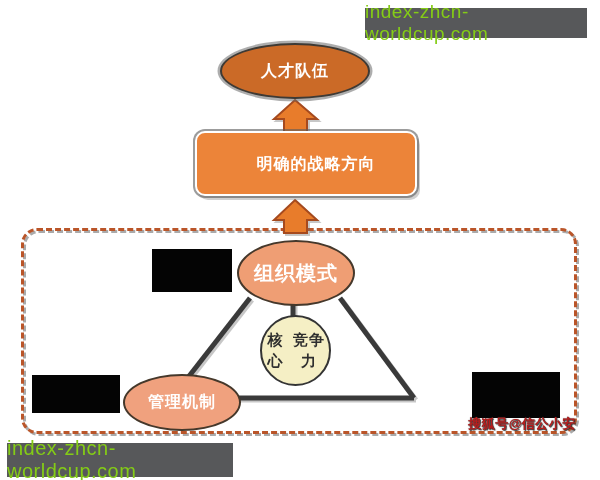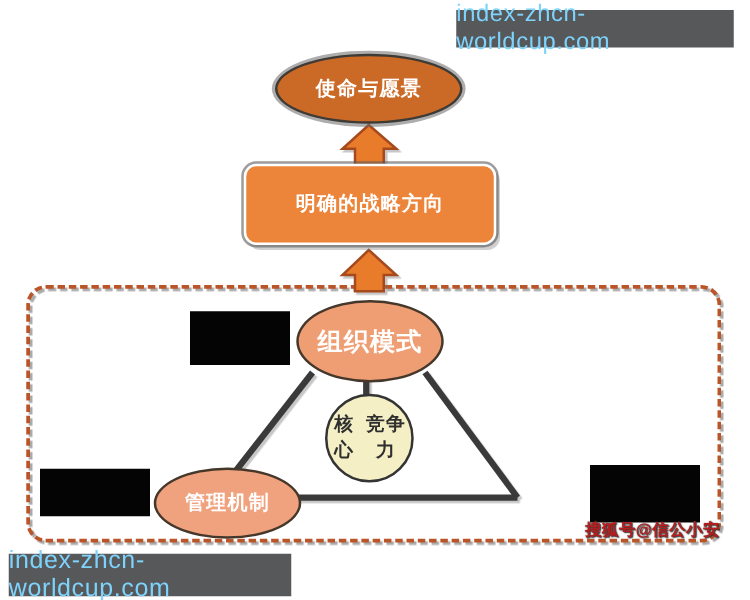--- a/index.html
+++ b/index.html
@@ -1,42 +1,42 @@
 <!DOCTYPE html>
 <html><head>
 <meta charset="utf-8">
 <style>
   html,body{margin:0;padding:0;background:#ffffff;}
   .stage{
     position:relative;width:600px;height:480px;overflow:hidden;background:#ffffff;
     font-family:"Liberation Sans","DejaVu Sans",sans-serif;
   }
   .badge{
-    position:absolute;background:#57585A;color:#7dd3fc;
+    position:absolute;background:#57585A;color:#84cc16;
     display:flex;align-items:center;justify-content:center;
     font-size:19px;letter-spacing:0.5px;
   }
   .badge-top{left:365px;top:8px;width:222px;height:30px;}
   .badge-bottom{left:7px;top:443px;width:226px;height:34px;font-size:20px;}
   .node{
     position:absolute;display:flex;align-items:center;justify-content:center;
     text-align:center;font-weight:bold;color:#ffffff;
   }
   .mission{
     left:220px;top:43px;width:146px;height:52px;border-radius:50%;
     background:#CB6A27;border:2px solid #3E3A35;
     box-shadow:0 0 0 2.5px rgba(105,105,105,0.55);
     font-size:16px;letter-spacing:1px;
   }
   .strategy{
     position:absolute;left:195px;top:131px;width:198px;height:61px;
     background:#EC8439;border:2px solid #ffffff;border-radius:10px;
     box-shadow:0 0 0 2px rgba(90,90,90,0.6),3px 4px 0 rgba(120,120,120,0.35);
     display:flex;flex-direction:column;align-items:center;justify-content:center;
-    color:#ffffff;font-weight:bold;font-size:16px;line-height:1.45;letter-spacing:1px;
+    color:#ffffff;font-weight:bold;font-size:16px;line-height:1.45;letter-spacing:1px;padding-left:20px;
   }
   .container-border{
     position:absolute;left:21px;top:228px;width:550px;height:200px;
     border:3px dashed #BA5529;border-radius:16px;background:transparent;
     filter:drop-shadow(2px 2px 0 rgba(100,100,100,0.55));
   }
   .connectors{position:absolute;left:0;top:0;
     filter:drop-shadow(2px 2px 0 rgba(115,115,115,0.4));}
   .org{
     left:237px;top:240px;width:114px;height:62px;border-radius:50%;
@@ -79,21 +79,21 @@
     <line x1="340" y1="298" x2="414" y2="398" stroke="#3A3A3A" stroke-width="5"></line>
     <line x1="172" y1="398" x2="414" y2="398" stroke="#3A3A3A" stroke-width="5"></line>
     <line x1="293" y1="302" x2="293" y2="318" stroke="#3A3A3A" stroke-width="5"></line>
     <polygon points="295,100 317,119 307,119 307,132 284,132 284,119 274,119" fill="#E87C2B" stroke="#A64A1E" stroke-width="2"></polygon>
     <polygon points="295,200 317,220 307,220 307,233 284,233 284,220 274,220" fill="#E87C2B" stroke="#A64A1E" stroke-width="2"></polygon>
   </svg>
 
   <div class="badge badge-top">index-zhcn-worldcup.com</div>
 
   <div class="node mission">
-    <span>使命与愿景</span>
+    <span>人才队伍</span>
   </div>
 
   <div class="strategy">
     <div>明确的战略方向</div>
   </div>
 
   <div class="node org">
     <span>组织模式</span>
   </div>
 

